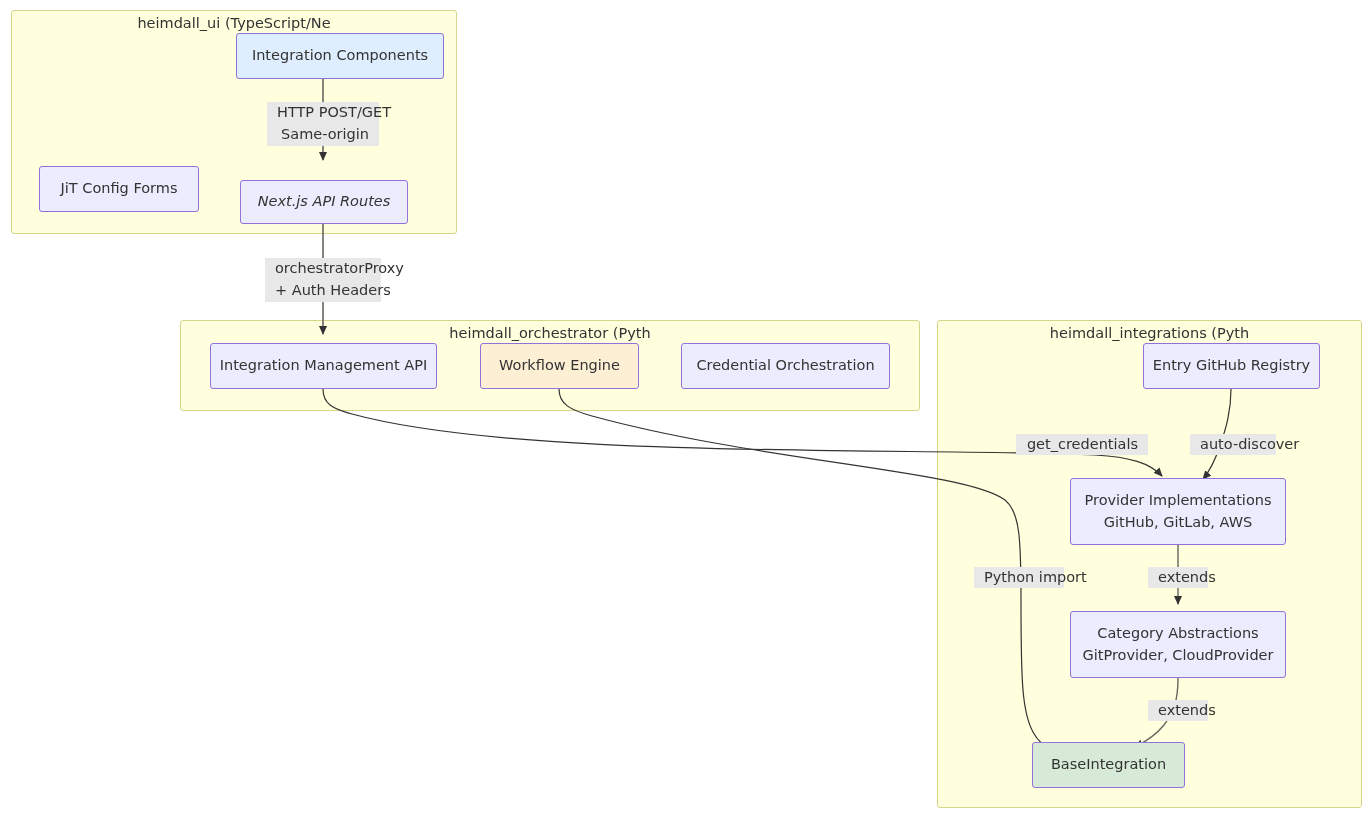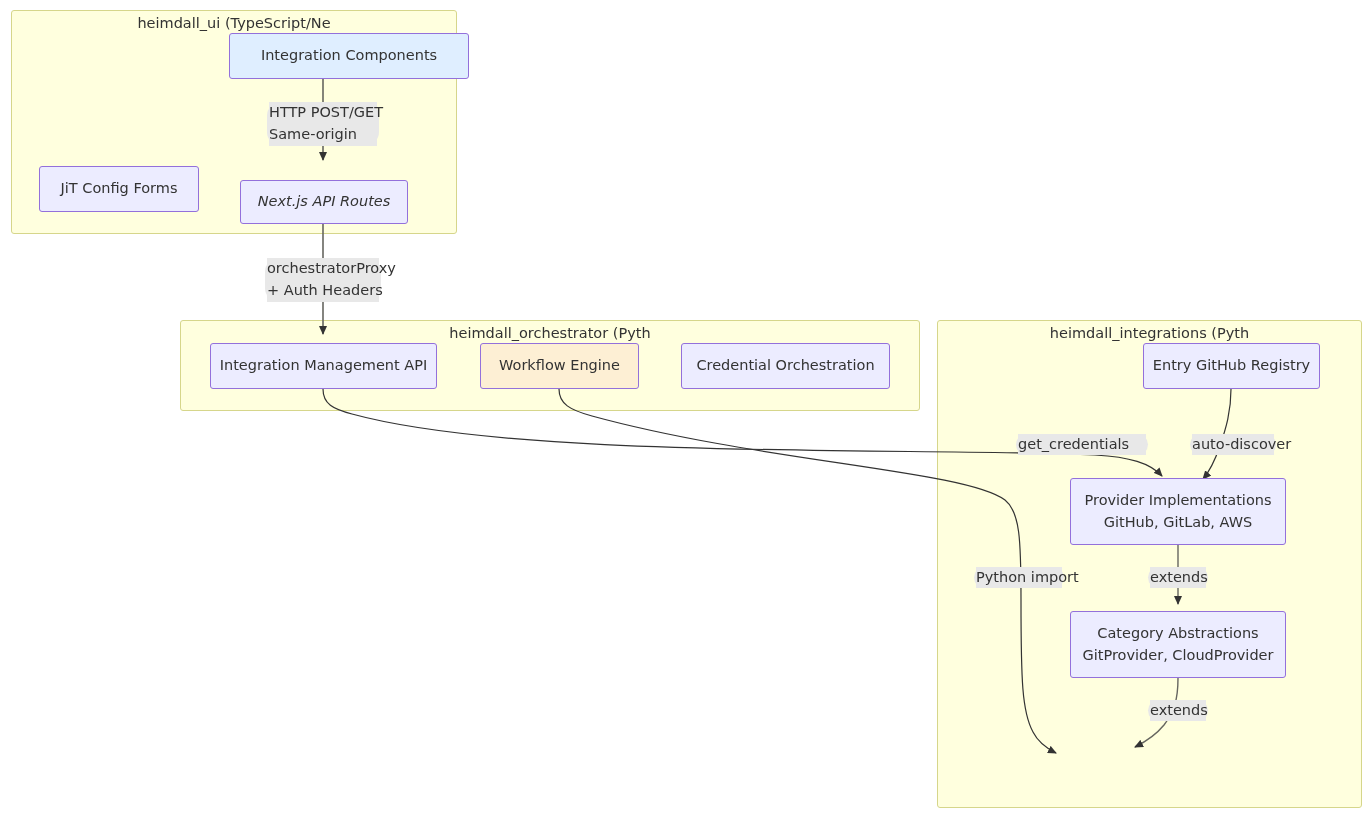--- a/index.html
+++ b/index.html
@@ -67,25 +67,24 @@
   .node.violet  { background: #ececff; }
   .node.blue    { background: #dfeeff; }
   .node.orange  { background: #fdefd4; }
   .node.green   { background: #d7ead8; }
   .edge-label {
     position: absolute;
     background: #e8e8e8;
     color: #333333;
     font-size: 14.5px;
     line-height: 1.45;
-    text-align: left;
+    text-align: right;
     white-space: nowrap;
-    padding: 0px 2px;
-    box-sizing: border-box;
-    border-radius: 14px;
+    padding: 0px 10px;
+    box-sizing: border-box;
   }
   .edge-label.two-line { line-height: 1.5; }
   .edge-label span { display: block; background: #e8e8e8; }
 </style>
 </head>
 <body>
 
 <div id="diagram-root">
 
   <div class="subgraph" style="left:11px; top:10px; width:446px; height:224px;">
@@ -118,21 +117,21 @@
              C1020,512 1021,540 1021,600 C1021,680 1022,712 1033,732
              C1038,742 1046,748 1056,753" fill="none" stroke="#333333" stroke-width="1.2" marker-end="url(#arrow)"></path>
 
     <path d="M1231,389 C1231,412 1226,428 1220,446 C1214,463 1209,472 1203,479" fill="none" stroke="#333333" stroke-width="1.2" marker-end="url(#arrow)"></path>
 
     <path d="M1178,545 L1178,604" fill="none" stroke="#666660" stroke-width="1.4" marker-end="url(#arrow)"></path>
 
     <path d="M1178,678 C1178,700 1174,712 1164,725 C1155,736 1145,742 1135,747" fill="none" stroke="#666660" stroke-width="1.4" marker-end="url(#arrow)"></path>
   </svg>
 
-  <div class="node blue" style="left:229px; top:33px; width:240px; height:46px;">
+  <div class="node blue" style="left:236px; top:33px; width:208px; height:46px;">
     <span>Integration Components</span>
   </div>
 
   <div class="node violet" style="left:39px; top:166px; width:160px; height:46px;">
     <span>JiT Config Forms</span>
   </div>
 
   <div class="node violet" style="left:240px; top:180px; width:168px; height:44px;font-style:italic;">
     <span>Next.js API Routes</span>
   </div>
@@ -156,20 +155,23 @@
   <div class="node violet" style="left:1070px; top:478px; width:216px; height:67px;">
     <span>Provider Implementations</span>
     <span>GitHub, GitLab, AWS</span>
   </div>
 
   <div class="node violet" style="left:1070px; top:611px; width:216px; height:67px;">
     <span>Category Abstractions</span>
     <span>GitProvider, CloudProvider</span>
   </div>
 
+  <div class="node green" style="left:1032px; top:742px; width:153px; height:46px;">
+    <span>BaseIntegration</span>
+  </div>
 
   <div class="edge-label two-line" style="left:267px; top:102px; width:112px;">
     <span>HTTP POST/GET</span>
     <span>Same-origin</span>
   </div>
 
   <div class="edge-label two-line" style="left:265px; top:258px; width:116px;">
     <span>orchestratorProxy</span>
     <span>+ Auth Headers</span>
   </div>

